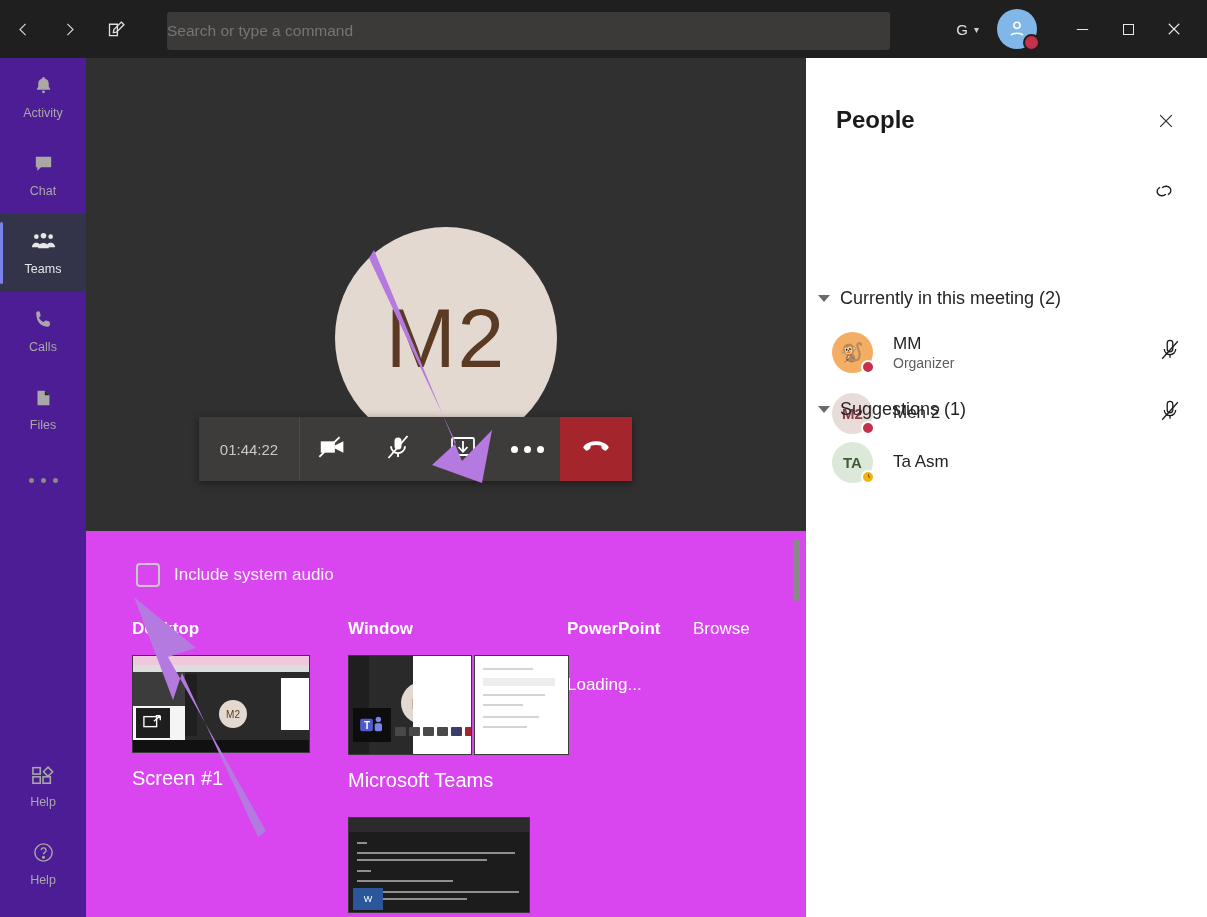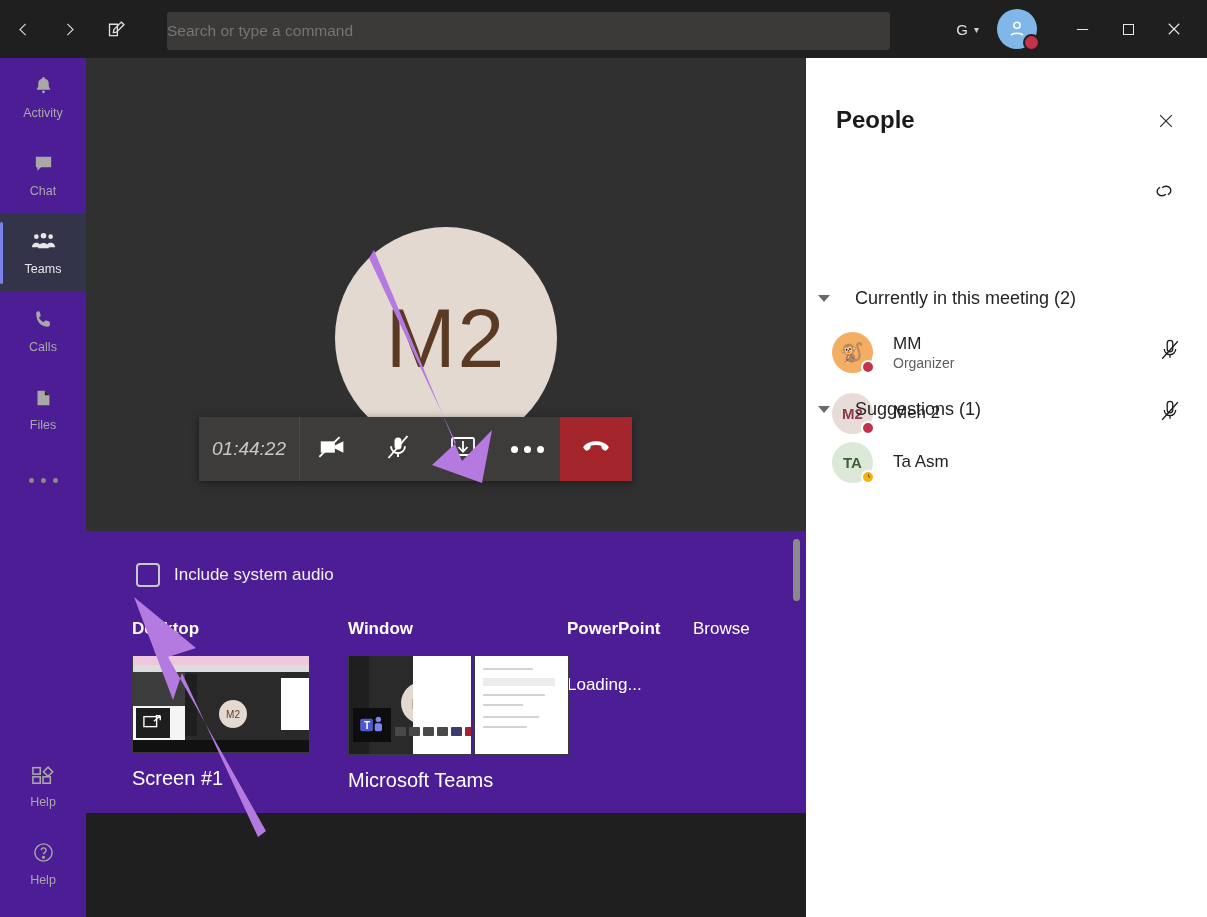--- a/index.html
+++ b/index.html
@@ -89,39 +89,38 @@
     display: flex; align-items: center; justify-content: center;
     color: #5b3a23; font-size: 84px; letter-spacing: 2px;
   }
 
   
   .ctrlbar {
     position: absolute; left: 199px; top: 417px; height: 64px;
     display: flex; align-items: stretch; box-shadow: 0 2px 8px rgba(0,0,0,.45);
   }
   .timer {
-    width: 101px; background: #3d3c3b; color: #c9c8c7; font-size: 19px;
+    width: 101px; background: #3d3c3b; color: #c9c8c7; font-size: 15px;
     display: flex; align-items: center; justify-content: center;
     border-right: 1px solid #4c4b4a;
-    font-style: italic;
   }
   .ctrl-grp { display: flex; background: #3d3c3b; }
   .cbtn {
     width: 65px; display: flex; align-items: center; justify-content: center;
     color: #fff; cursor: pointer;
   }
   .cbtn.people { width: 66px; background: #3b3d69; }
   .cbtn.hangup { width: 72px; background: #a4262c; }
   .dots3 { display: flex; gap: 6px; }
   .dots3 i { width: 7px; height: 7px; border-radius: 50%; background: #fff; display: block; }
 
   
   .tray {
-    position: absolute; left: 86px; top: 531px; width: 720px; height: 282px;
-    background: #4c1d95; overflow: hidden;
+    position: absolute; left: 86px; top: 531px; width: 720px; height: 386px;
+    background: #d946ef; overflow: hidden;
   }
   .audio-row {
     position: absolute; left: 50px; top: 32px; display: flex; align-items: center; gap: 14px;
     cursor: pointer;
   }
   .chk {
     width: 24px; height: 24px; border: 2px solid #c8c8c8; border-radius: 4px; background: transparent;
   }
   .audio-lbl { color: #f2f2f2; font-size: 17px; }
   .col-heads {
@@ -212,21 +211,21 @@
     position: absolute; left: 26px; top: 113px; width: 284px; height: 38px;
     background: #f0f0f0; border: none; color: #605e5c; font-size: 16px;
     padding: 0 18px; font-family: "Liberation Sans", sans-serif; cursor: text;
   }
   .invite-box::placeholder { color: #605e5c; }
   .link-btn {
     position: absolute; left: 342px; top: 118px; width: 32px; height: 30px;
     display: flex; align-items: center; justify-content: center; color: #1b1a19; cursor: pointer;
   }
   .sect {
-    position: absolute; left: 12px; display: flex; align-items: center; gap: 25px; cursor: pointer;
+    position: absolute; left: 12px; display: flex; align-items: center; gap: 10px; cursor: pointer;
   }
   .caret { width: 0; height: 0; border-left: 6px solid transparent; border-right: 6px solid transparent;
            border-top: 7px solid #6b6a69; }
   .sect-lbl { font-size: 18px; color: #242424; }
   .prow { position: absolute; left: 26px; width: 360px; height: 52px; display: flex; align-items: center; }
   .pav {
     position: relative; width: 41px; height: 41px; border-radius: 50%;
     display: flex; align-items: center; justify-content: center;
     font-size: 15px; font-weight: 600; flex: none;
   }

